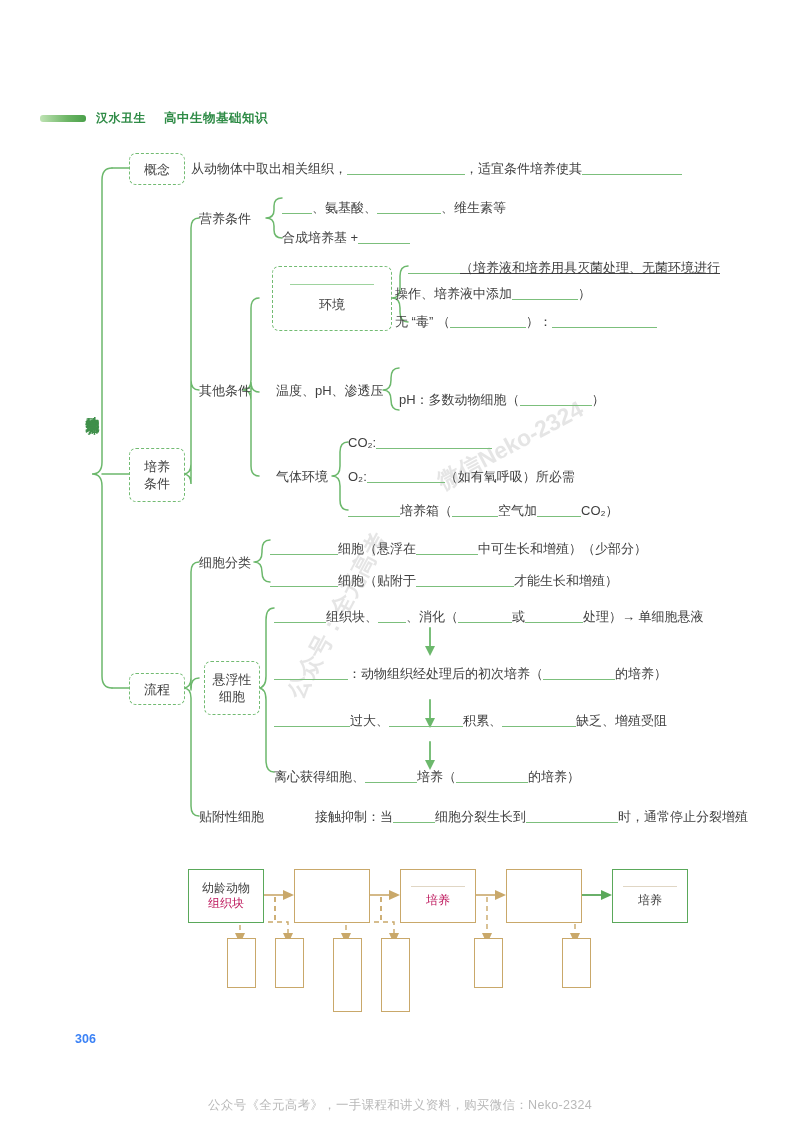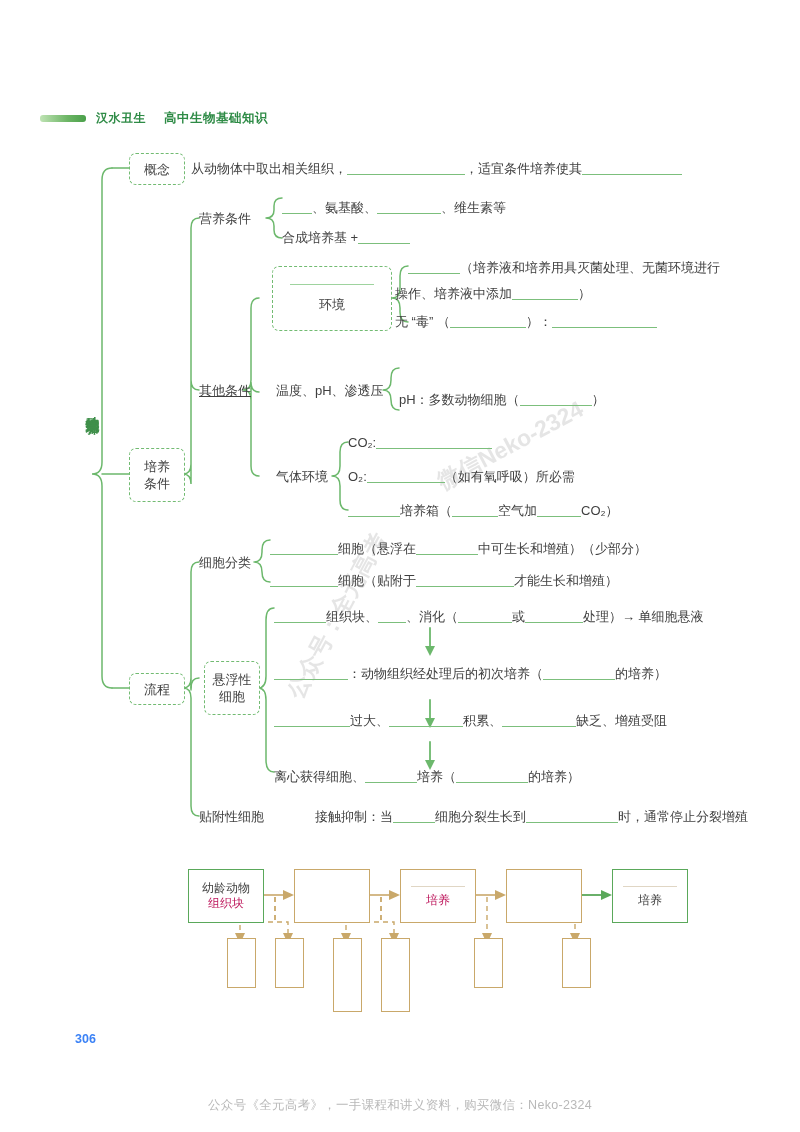--- a/index.html
+++ b/index.html
@@ -178,28 +178,28 @@
   </div>
 
   <div class="tx" style="left:199px;top:210px;">营养条件</div>
   <div class="tx" style="left:282px;top:199px;">
     <span class="bl" style="width:30px;"></span><span>、氨基酸、</span><span class="bl" style="width:64px;"></span><span>、维生素等</span>
   </div>
   <div class="tx" style="left:282px;top:229px;">
     <span>合成培养基 +</span><span class="bl" style="width:52px;"></span>
   </div>
 
-  <div class="tx" style="left:199px;top:382px;text-decoration:underline;">其他条件</div>
+  <div class="tx" style="left:199px;top:382px;">其他条件</div>
 
   <div class="envbox" style="left:272px;top:266px;width:118px;height:63px;">
     <div class="line"></div>
     <div class="lbl">环境</div>
   </div>
 
-  <div class="tx" style="left:408px;top:259px;">
+  <div class="tx" style="left:408px;top:259px;text-decoration:underline;">
     <span class="bl" style="width:52px;"></span><span>（培养液和培养用具灭菌处理、无菌环境进行</span>
   </div>
   <div class="tx" style="left:395px;top:285px;">
     <span>操作、培养液中添加</span><span class="bl" style="width:66px;"></span><span>）</span>
   </div>
   <div class="tx" style="left:395px;top:313px;">
     <span>无 “毒” （</span><span class="bl" style="width:76px;"></span><span>）：</span><span class="bl" style="width:105px;"></span>
   </div>
 
   <div class="tx" style="left:276px;top:382px;">温度、pH、渗透压</div>

